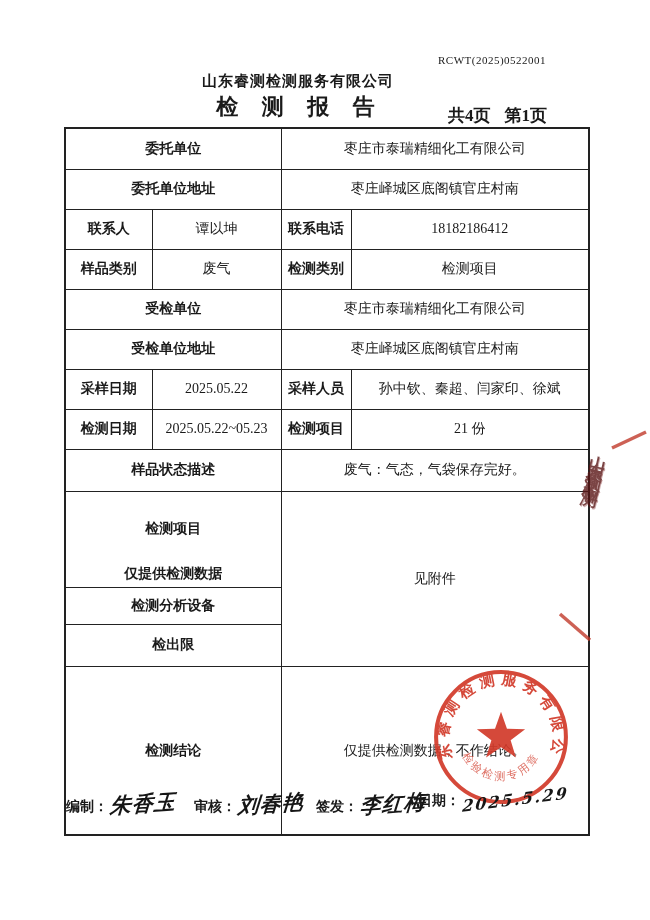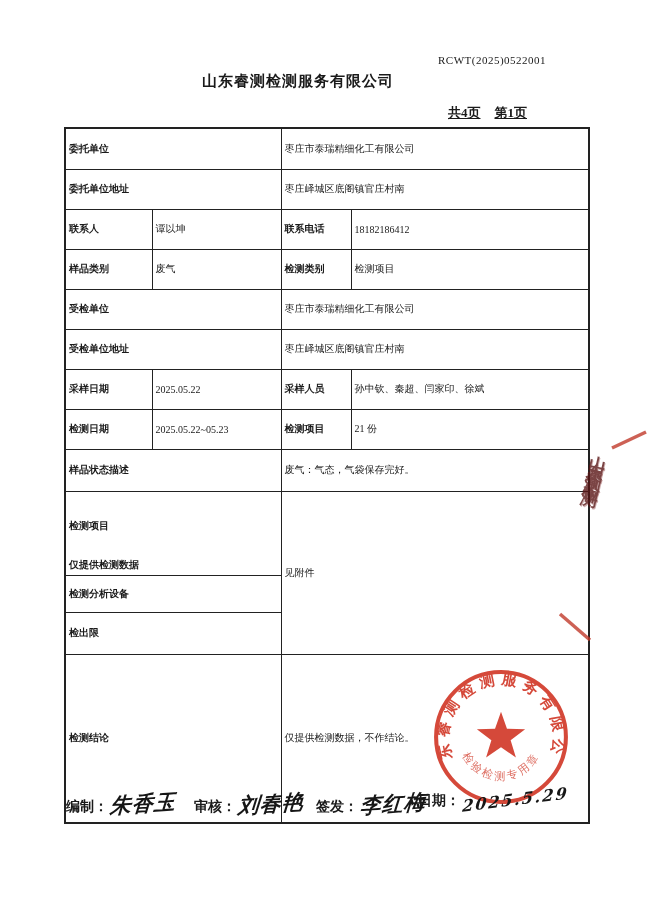--- a/index.html
+++ b/index.html
@@ -3,26 +3,26 @@
 <meta charset="utf-8">
 <style>
   * { margin:0; padding:0; box-sizing:border-box; }
   body { background:#ffffff; font-family:"Liberation Serif","DejaVu Serif",serif; color:#1a1a1a; }
   .page { position:relative; width:650px; height:920px; background:#fff; overflow:hidden; }
 
   
   .doc-number { position:absolute; left:438px; top:54px; font-size:11px; letter-spacing:0.5px; }
   .company-title { position:absolute; top:72px; left:0; width:596px; text-align:center; font-size:15px; font-weight:bold; letter-spacing:1px; }
   .report-title { position:absolute; top:92px; left:0; width:600px; text-align:center; font-size:22px; font-weight:bold; letter-spacing:9px; }
-  .page-info { position:absolute; left:448px; top:104px; font-size:13px; font-weight:bold;text-decoration:underline; }
+  .page-info { position:absolute; left:448px; top:104px; font-size:17px; font-weight:bold; }
   .page-info span { margin-right:14px; }
 
   
   table.report { position:absolute; left:64px; top:127px; width:524px; border-collapse:collapse; table-layout:fixed; }
-  table.report td { border:1.5px solid #222; font-size:10px; vertical-align:middle; padding:2px 3px; }
+  table.report td { border:1.5px solid #222; font-size:14px; text-align:center; vertical-align:middle; padding:2px 3px; }
   table.report { border:2px solid #222; }
   td.lbl { font-weight:600; }
   td.conclusion-cell { text-align:left; vertical-align:top; padding:5px 8px; }
   .two-line div { line-height:1.55;margin-top:24px; }
 
   
   .seal { position:absolute; left:430px; top:666px; width:142px; height:142px; z-index:3; opacity:0.92; }
   .seal-arc-top { font-size:15px; letter-spacing:5.5px; fill:#d23a2a; font-weight:bold; }
   .seal-arc-bottom { font-size:11px; letter-spacing:2.5px; fill:#d23a2a; opacity:0.8; }
   .seal-caption { position:absolute; left:346px; top:753px; width:220px; font-size:12.5px; color:#111; z-index:4; text-align:center; }
@@ -40,20 +40,21 @@
     font-size:21px; transform:rotate(-4deg) skewX(-8deg); margin-left:2px; color:#161616; letter-spacing:1px; }
   .sig-date { font-size:16px; transform:rotate(-7deg) skewX(-12deg); letter-spacing:2px; }
 </style>
 </head>
 <body>
 
 <div class="page">
 
   <div class="doc-number">RCWT(2025)0522001</div>
   <div class="company-title">山东睿测检测服务有限公司</div>
+  <div class="report-title">检 测 报 告</div>
   <div class="page-info">
     <span>共4页</span><span>第1页</span>
   </div>
 
   <table class="report">
     <colgroup>
         <col style="width:87px">
         <col style="width:129px">
         <col style="width:70px">
         <col style="width:238px">

